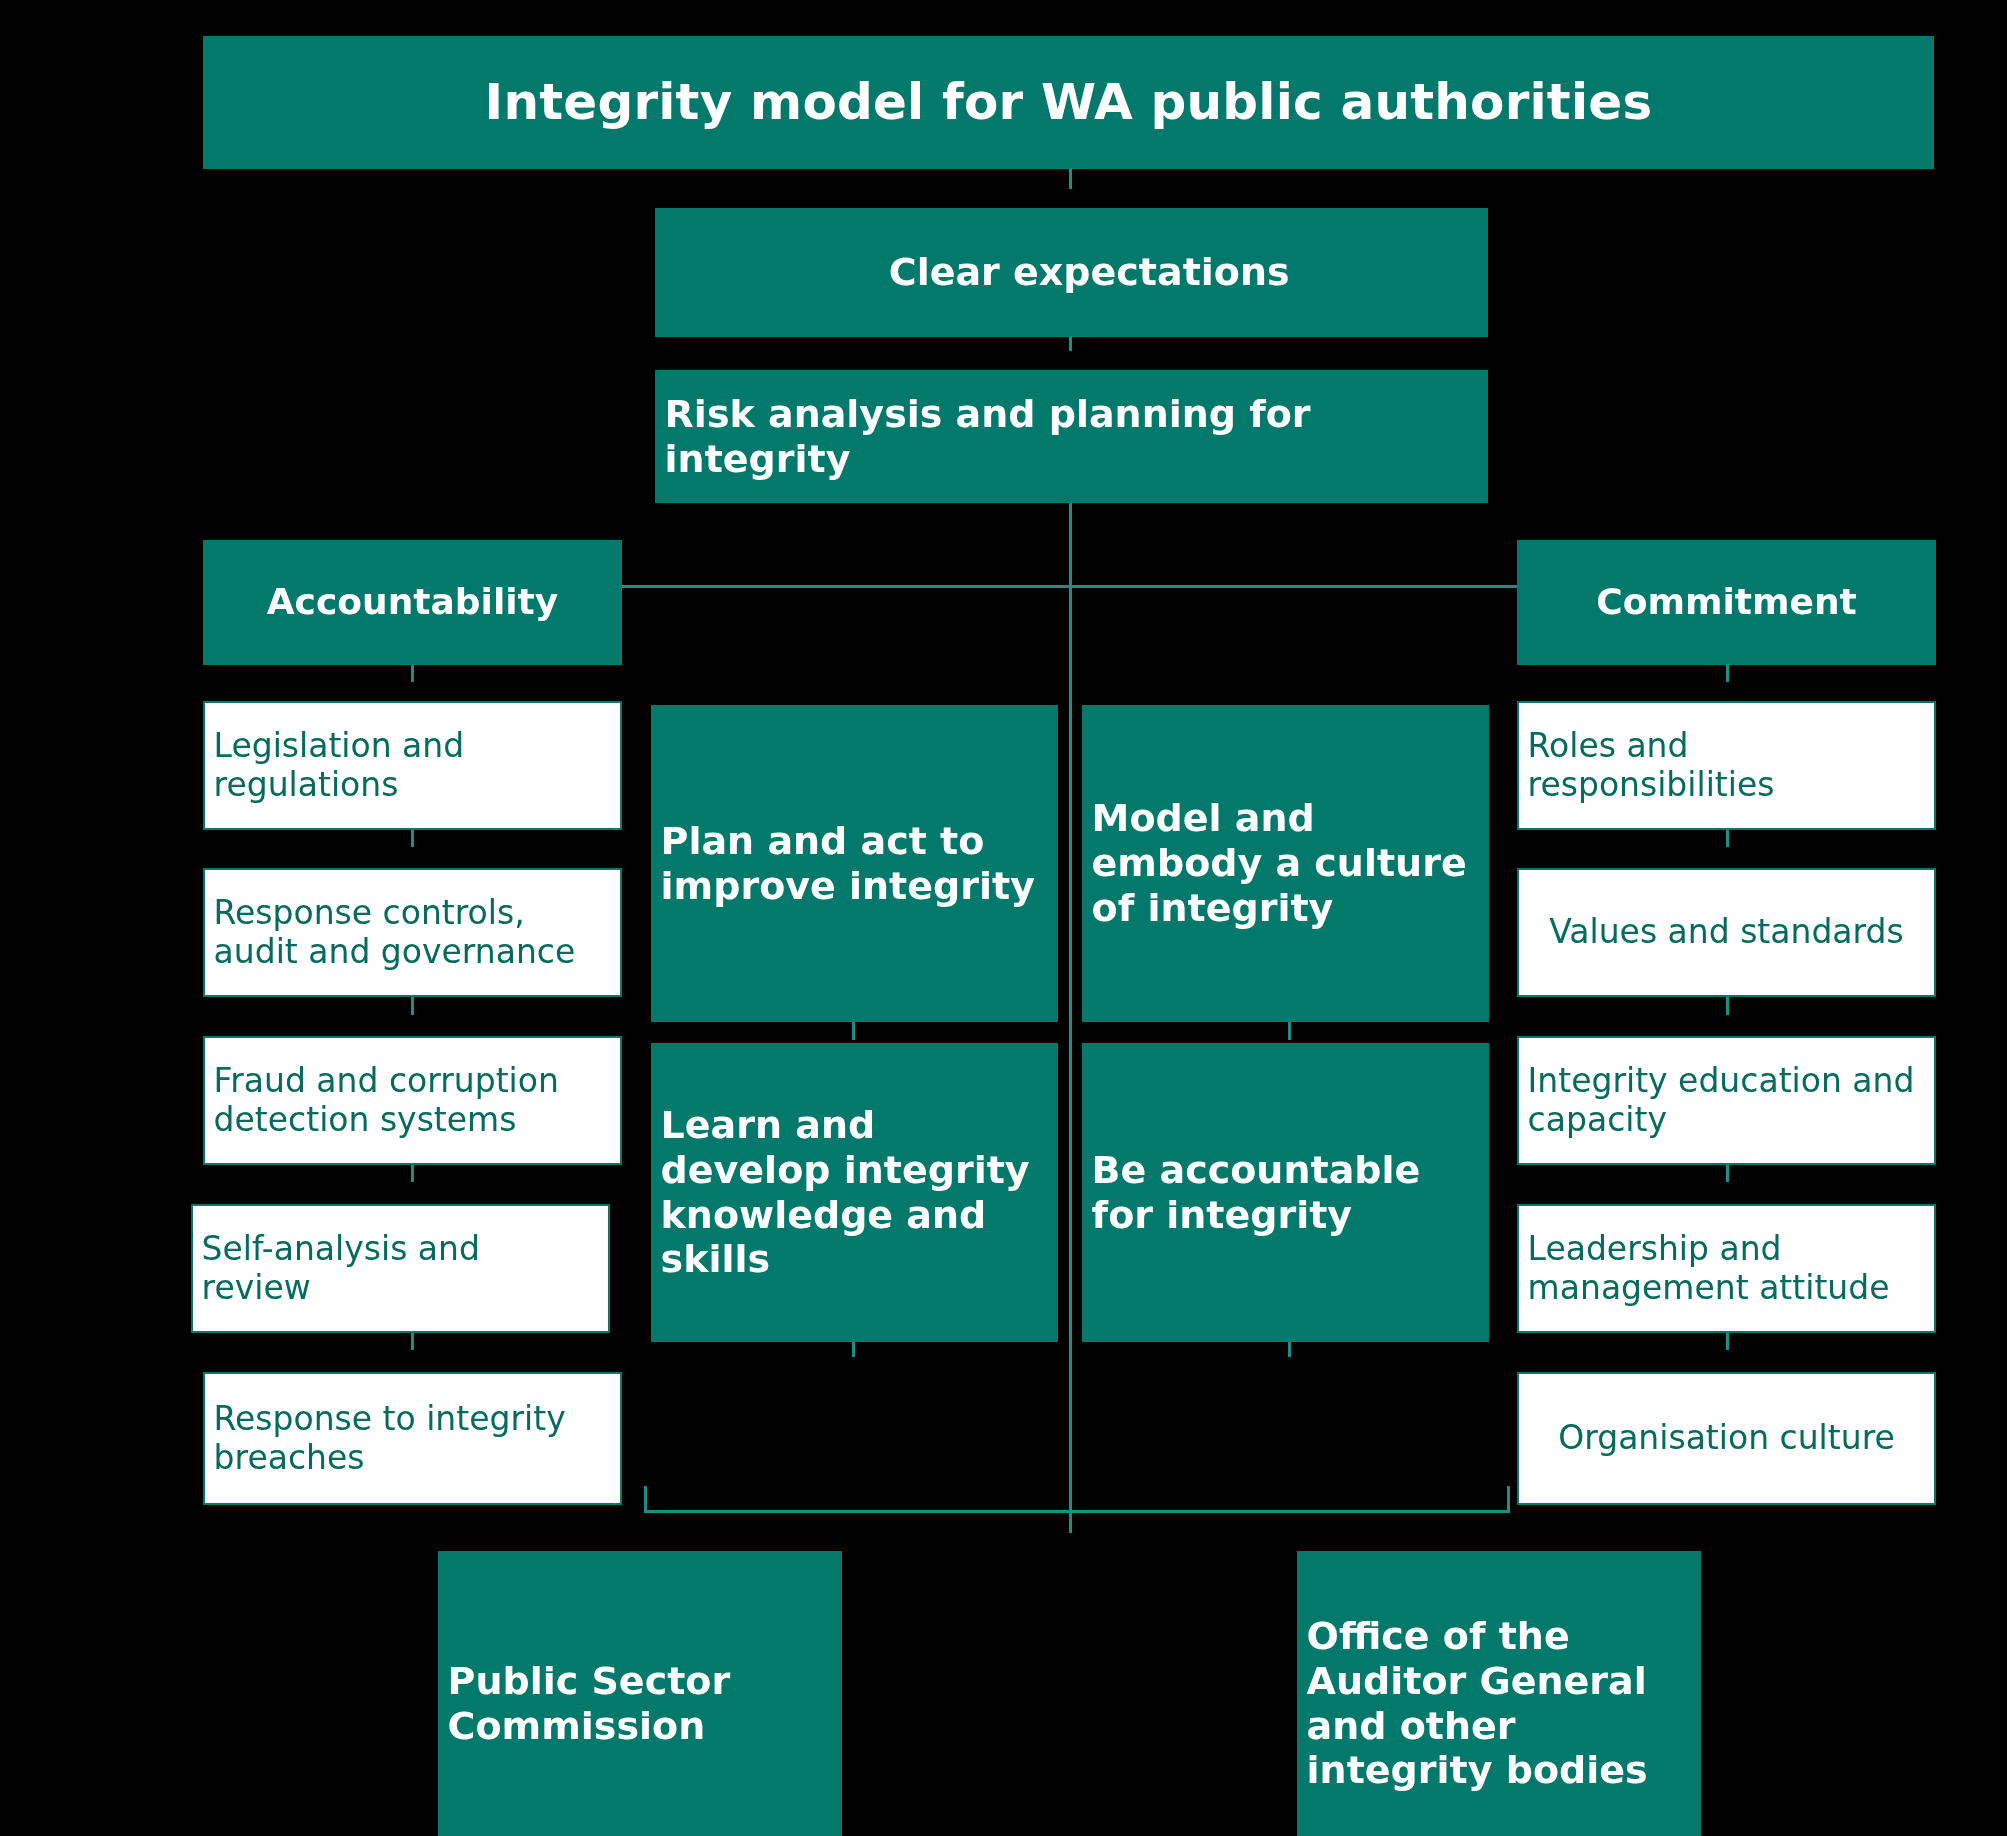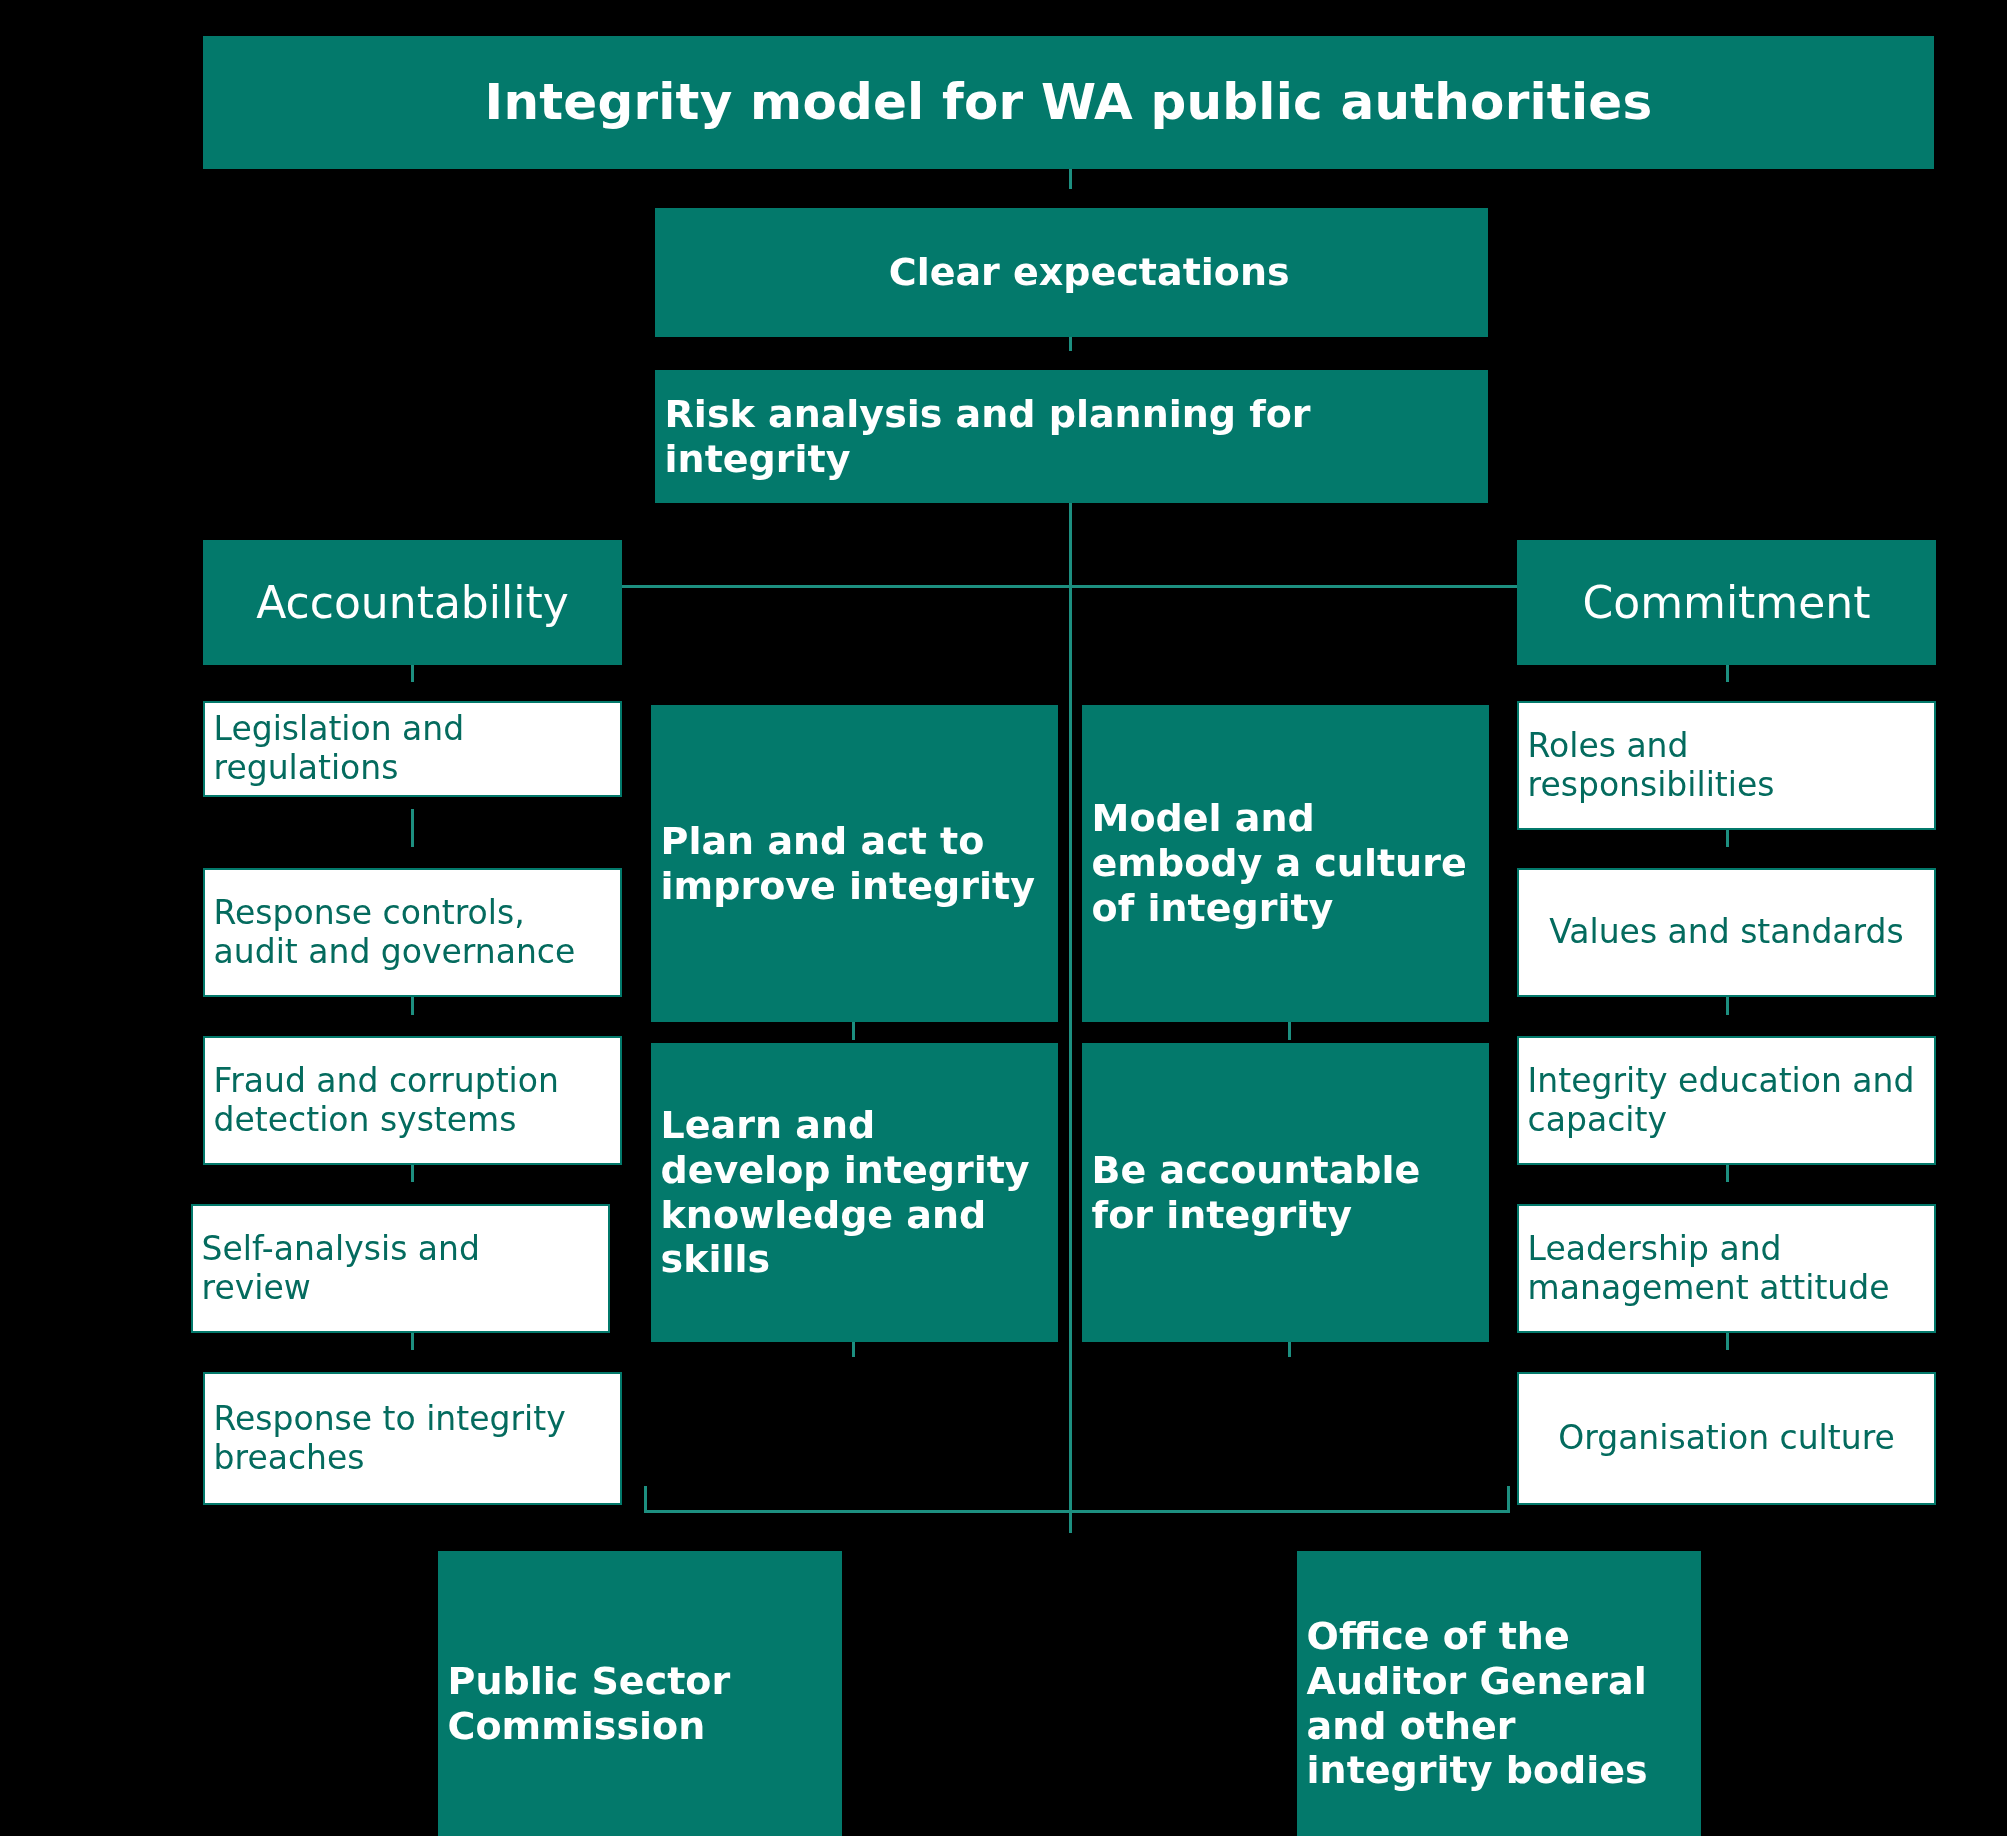--- a/index.html
+++ b/index.html
@@ -43,22 +43,22 @@
   .title {
     font-size: 50px;
     font-weight: 700;
     letter-spacing: 0.2px;
   }
   .lvl-big {
     font-size: 38px;
     font-weight: 700;
   }
   .lvl-mid {
-    font-size: 44px;
-    font-weight: 400;
+    font-size: 36px;
+    font-weight: 700;
   }
   .small {
     font-size: 33px;
     font-weight: 400;
   }
   .connector {
     position: absolute;
     background: #1d8f80;
   }
   .v { width: 2.6px; }
@@ -99,21 +99,21 @@
   <div class="box filled title" style="left:203px; top:15.5px; width:1731px; height:133px;">Integrity model for WA public authorities</div>
 
   <div class="box filled lvl-big" style="left:655px; top:188px; width:833px; height:129px;padding-left:44px;">Clear expectations</div>
 
   <div class="box filled lvl-big" style="left:655px; top:350px; width:833px; height:133px;">Risk analysis and planning for integrity</div>
 
   <div class="box filled lvl-mid" style="left:203px; top:520px; width:419px; height:125px;">Accountability</div>
 
   <div class="box filled lvl-mid" style="left:1517px; top:520px; width:419px; height:125px;">Commitment</div>
 
-  <div class="box outlined small" style="left:203px; top:681px; width:419px; height:96px;">Legislation and regulations</div>
+  <div class="box outlined small" style="left:203px; top:681px; width:419px; height:129px;">Legislation and regulations</div>
 
   <div class="box outlined small" style="left:203px; top:848px; width:419px; height:129px;">Response controls, audit and governance</div>
 
   <div class="box outlined small" style="left:203px; top:1016px; width:419px; height:129px;">Fraud and corruption detection systems</div>
 
   <div class="box outlined small" style="left:191px; top:1184px; width:419px; height:129px;">Self-analysis and review</div>
 
   <div class="box outlined small" style="left:203px; top:1352px; width:419px; height:133px;">Response to integrity breaches</div>
 
   <div class="box outlined small" style="left:1517px; top:681px; width:419px; height:129px;">Roles and responsibilities</div>

